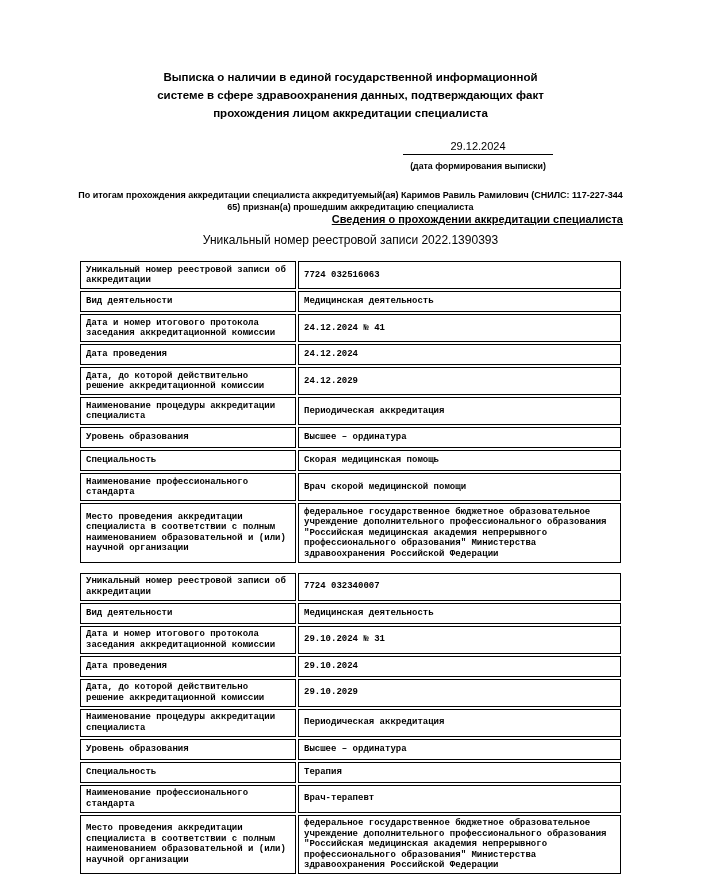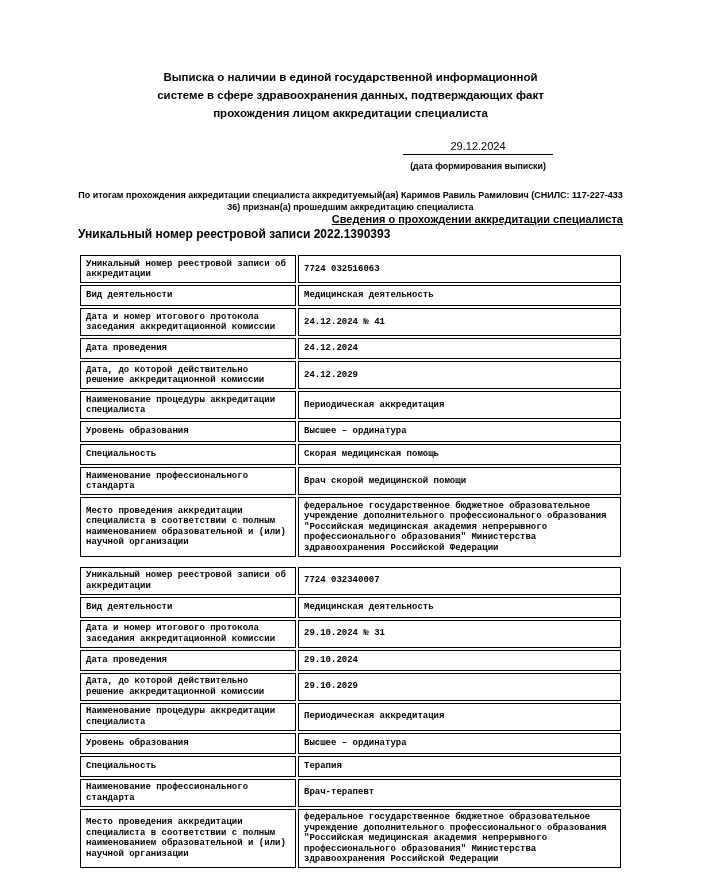--- a/index.html
+++ b/index.html
@@ -58,24 +58,24 @@
     line-height: 11.5px;
   }
   .section-heading {
     text-align: right;
     font-size: 11px;
     font-weight: bold;
     text-decoration: underline;
     line-height: 12px;
   }
   .registry-heading {
-    margin-top: 2px;
-    text-align: left;
+    margin-top: 8px;
+    text-align: center;
     font-size: 12px;
-    font-weight: bold;
+    font-weight: normal;
     line-height: 15px;
   }
   table.rec {
     width: 545px;
     margin: 11px auto 0 auto;
     border-collapse: separate;
     border-spacing: 2px;
     table-layout: fixed;
     font-family: Liberation Mono, monospace;
   }
@@ -100,21 +100,21 @@
 
 <div class="page">
 
   <div class="doc-title">Выписка о наличии в единой государственной информационной системе в сфере здравоохранения данных, подтверждающих факт прохождения лицом аккредитации специалиста</div>
 
   <div class="date-block">
     <div class="date-value">29.12.2024</div>
     <div class="date-caption">(дата формирования выписки)</div>
   </div>
 
-  <div class="summary">По итогам прохождения аккредитации специалиста аккредитуемый(ая) Каримов Равиль Рамилович (СНИЛС: 117-227-433 36) признан(а) прошедшим аккредитацию специалиста</div>
+  <div class="summary">По итогам прохождения аккредитации специалиста аккредитуемый(ая) Каримов Равиль Рамилович (СНИЛС: 117-227-344 65) признан(а) прошедшим аккредитацию специалиста</div>
 
   <div class="section-heading">Сведения о прохождении аккредитации специалиста</div>
 
   <div class="registry-heading">Уникальный номер реестровой записи 2022.1390393</div>
 
   <table class="rec first">
     <tbody>
       <tr>
         <td class="lbl">Уникальный номер реестровой записи об аккредитации</td>
         <td class="val">7724 032516063</td>

